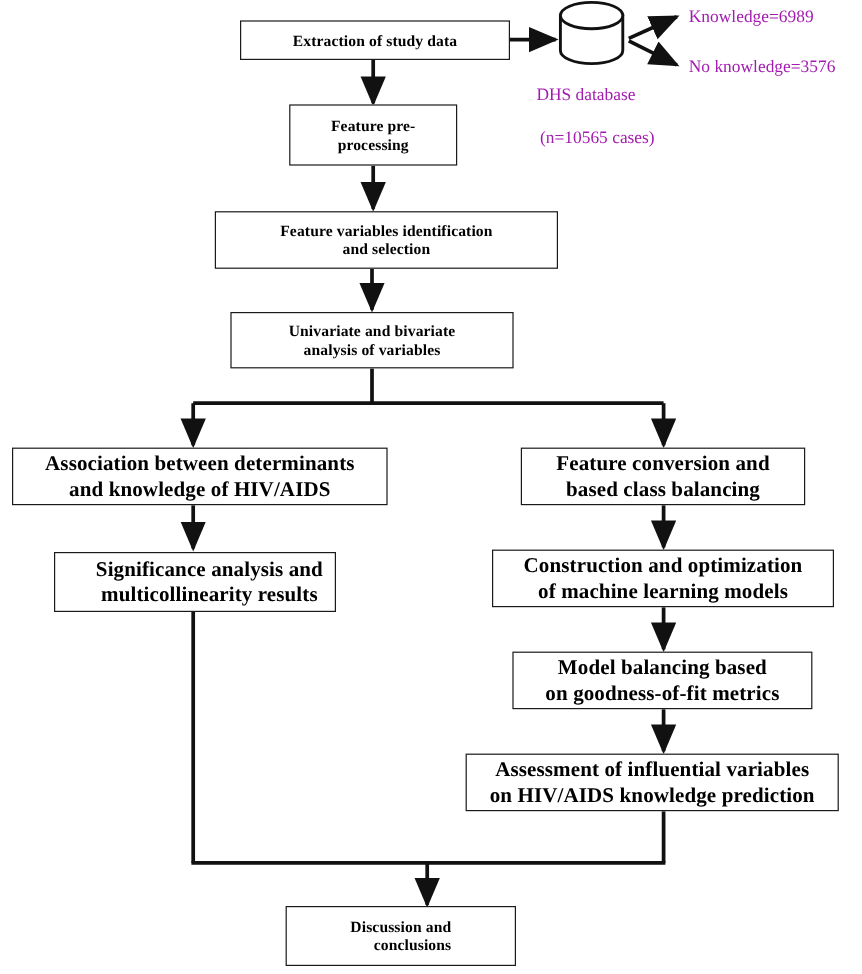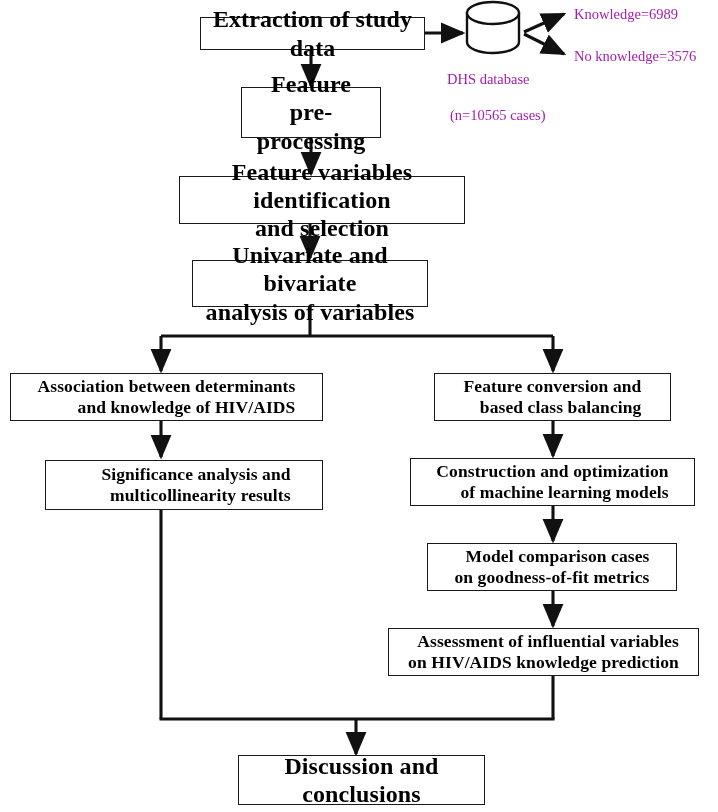--- a/index.html
+++ b/index.html
@@ -42,22 +42,22 @@
     white-space: pre-line;
   }
   .free-label {
     position: absolute;
     color: #a21caf;
     text-align: left;
     white-space: pre-line;
     line-height: 1.25;
     font-weight: 500;
   }
-  .sz-18 { font-size: 24px; }
-  .sz-17 { font-size: 17.5px; text-align: right; }
+  .sz-18 { font-size: 13px; }
+  .sz-17 { font-size: 17.5px; }
   .sz-14 { font-size: 14.5px; }
 </style>
 </head>
 <body>
 
 <div id="flowchart-root">
 
   <svg class="chart-layer" viewBox="0 0 718 812" preserveAspectRatio="none" aria-hidden="true">
     <defs>
       <marker id="arrowhead" markerWidth="9" markerHeight="9" refX="7.2" refY="3.4" orient="auto" markerUnits="strokeWidth">
@@ -121,46 +121,46 @@
   <div class="node-box sz-18" style="left:192px; top:260px; width:236px; height:47px;">
     <span class="node-label">Univariate  and  bivariate
 analysis of variables</span>
   </div>
 
   <div class="node-box sz-17" style="left:10px; top:373px; width:313px; height:48px;">
     <span class="node-label">Association between determinants
 and knowledge of HIV/AIDS</span>
   </div>
 
-  <div class="node-box sz-17" style="left:45px; top:460px; width:278px; height:50px;padding-left:24px;">
+  <div class="node-box sz-17" style="left:45px; top:460px; width:235px; height:50px;padding-left:24px;">
     <span class="node-label">Significance  analysis  and
 multicollinearity  results</span>
   </div>
 
   <div class="node-box sz-17" style="left:434px; top:373px; width:237px; height:48px;">
     <span class="node-label">Feature conversion  and
 based class balancing</span>
   </div>
 
   <div class="node-box sz-17" style="left:410px; top:458px; width:285px; height:48px;">
     <span class="node-label">Construction  and  optimization
 of machine  learning  models</span>
   </div>
 
   <div class="node-box sz-17" style="left:427px; top:543px; width:250px; height:48px;">
-    <span class="node-label">Model comparison  cases
+    <span class="node-label">Model balancing  based
 on goodness-of-fit metrics</span>
   </div>
 
   <div class="node-box sz-17" style="left:388px; top:628px; width:311px; height:48px;">
     <span class="node-label">Assessment of influential  variables
 on HIV/AIDS knowledge  prediction</span>
   </div>
 
-  <div class="node-box sz-18" style="left:238px; top:755px; width:247px; height:50px;">
+  <div class="node-box sz-18" style="left:238px; top:755px; width:192px; height:50px;text-align:right;">
     <span class="node-label">Discussion and
 conclusions</span>
   </div>
 
   <div class="free-label sz-14" style="left:447px; top:58px; width:125px;margin-top:12px;">DHS  database</div>
   <div class="free-label sz-14" style="left:450px; top:76px; width:135px;margin-top:30px;">(n=10565  cases)</div>
 
   <div class="free-label sz-14" style="left:574px; top:5px; width:145px;">Knowledge=6989</div>
   <div class="free-label sz-14" style="left:574px; top:47px; width:150px;">No knowledge=3576</div>
 

